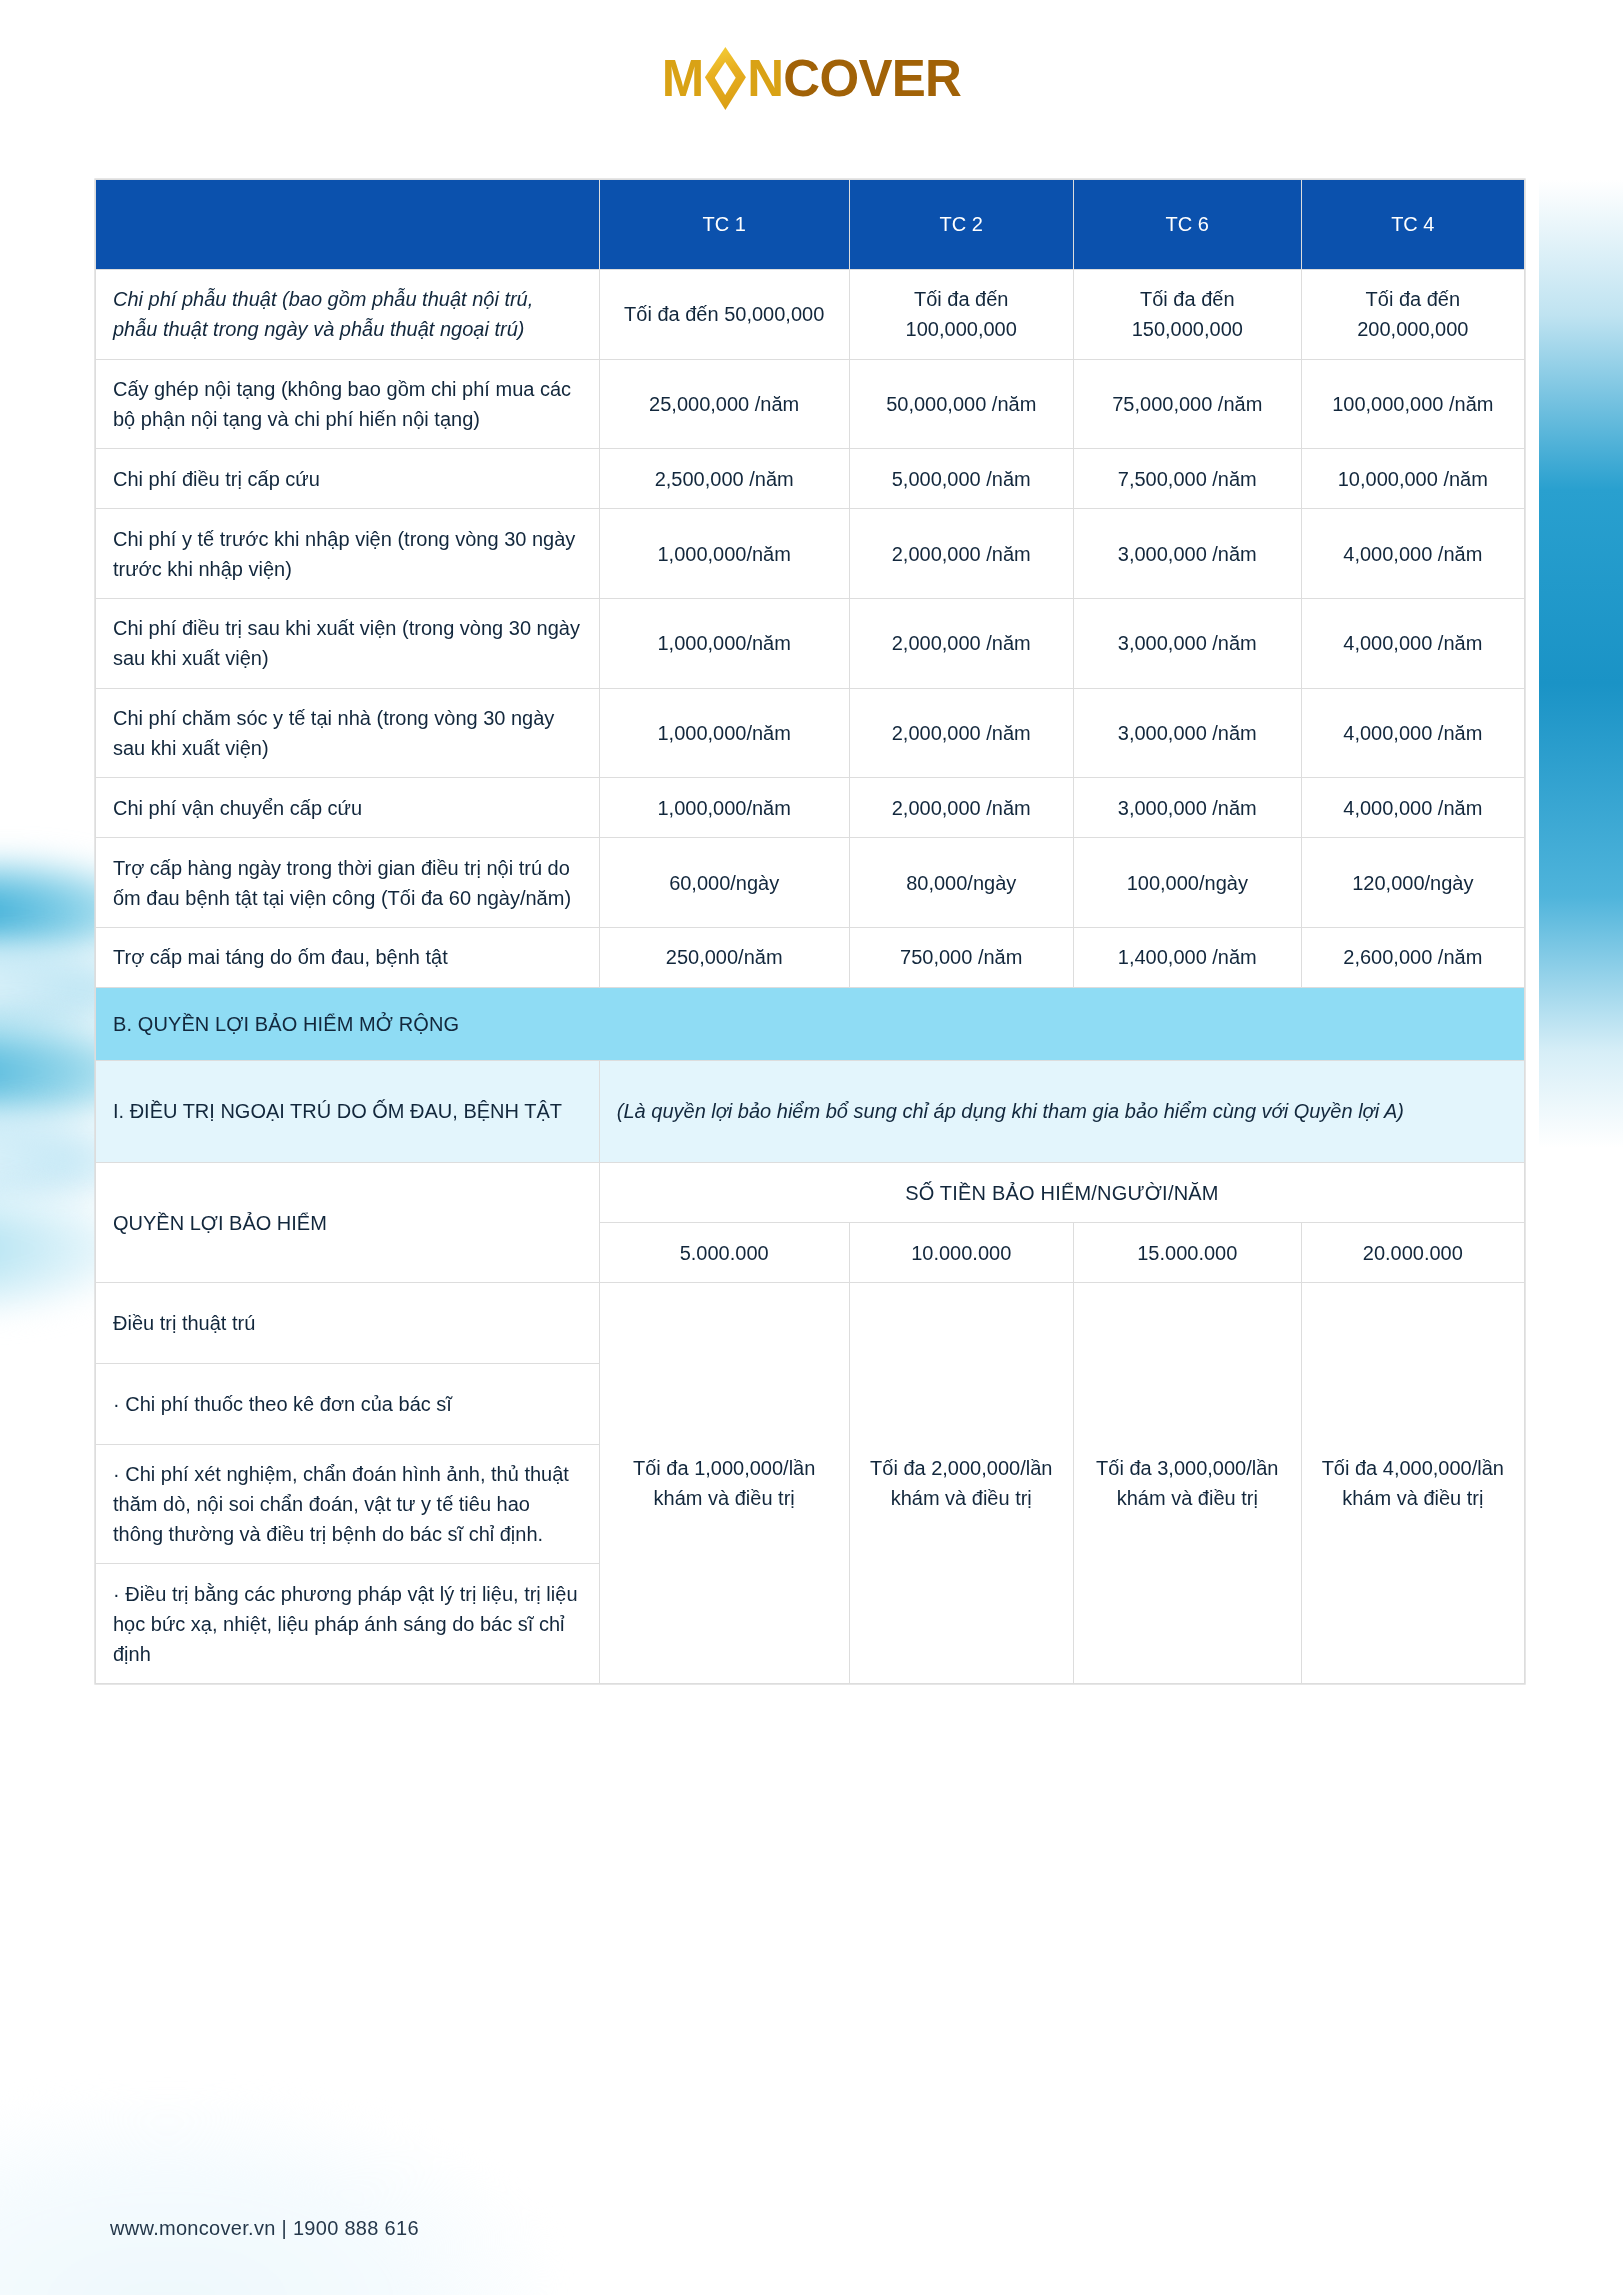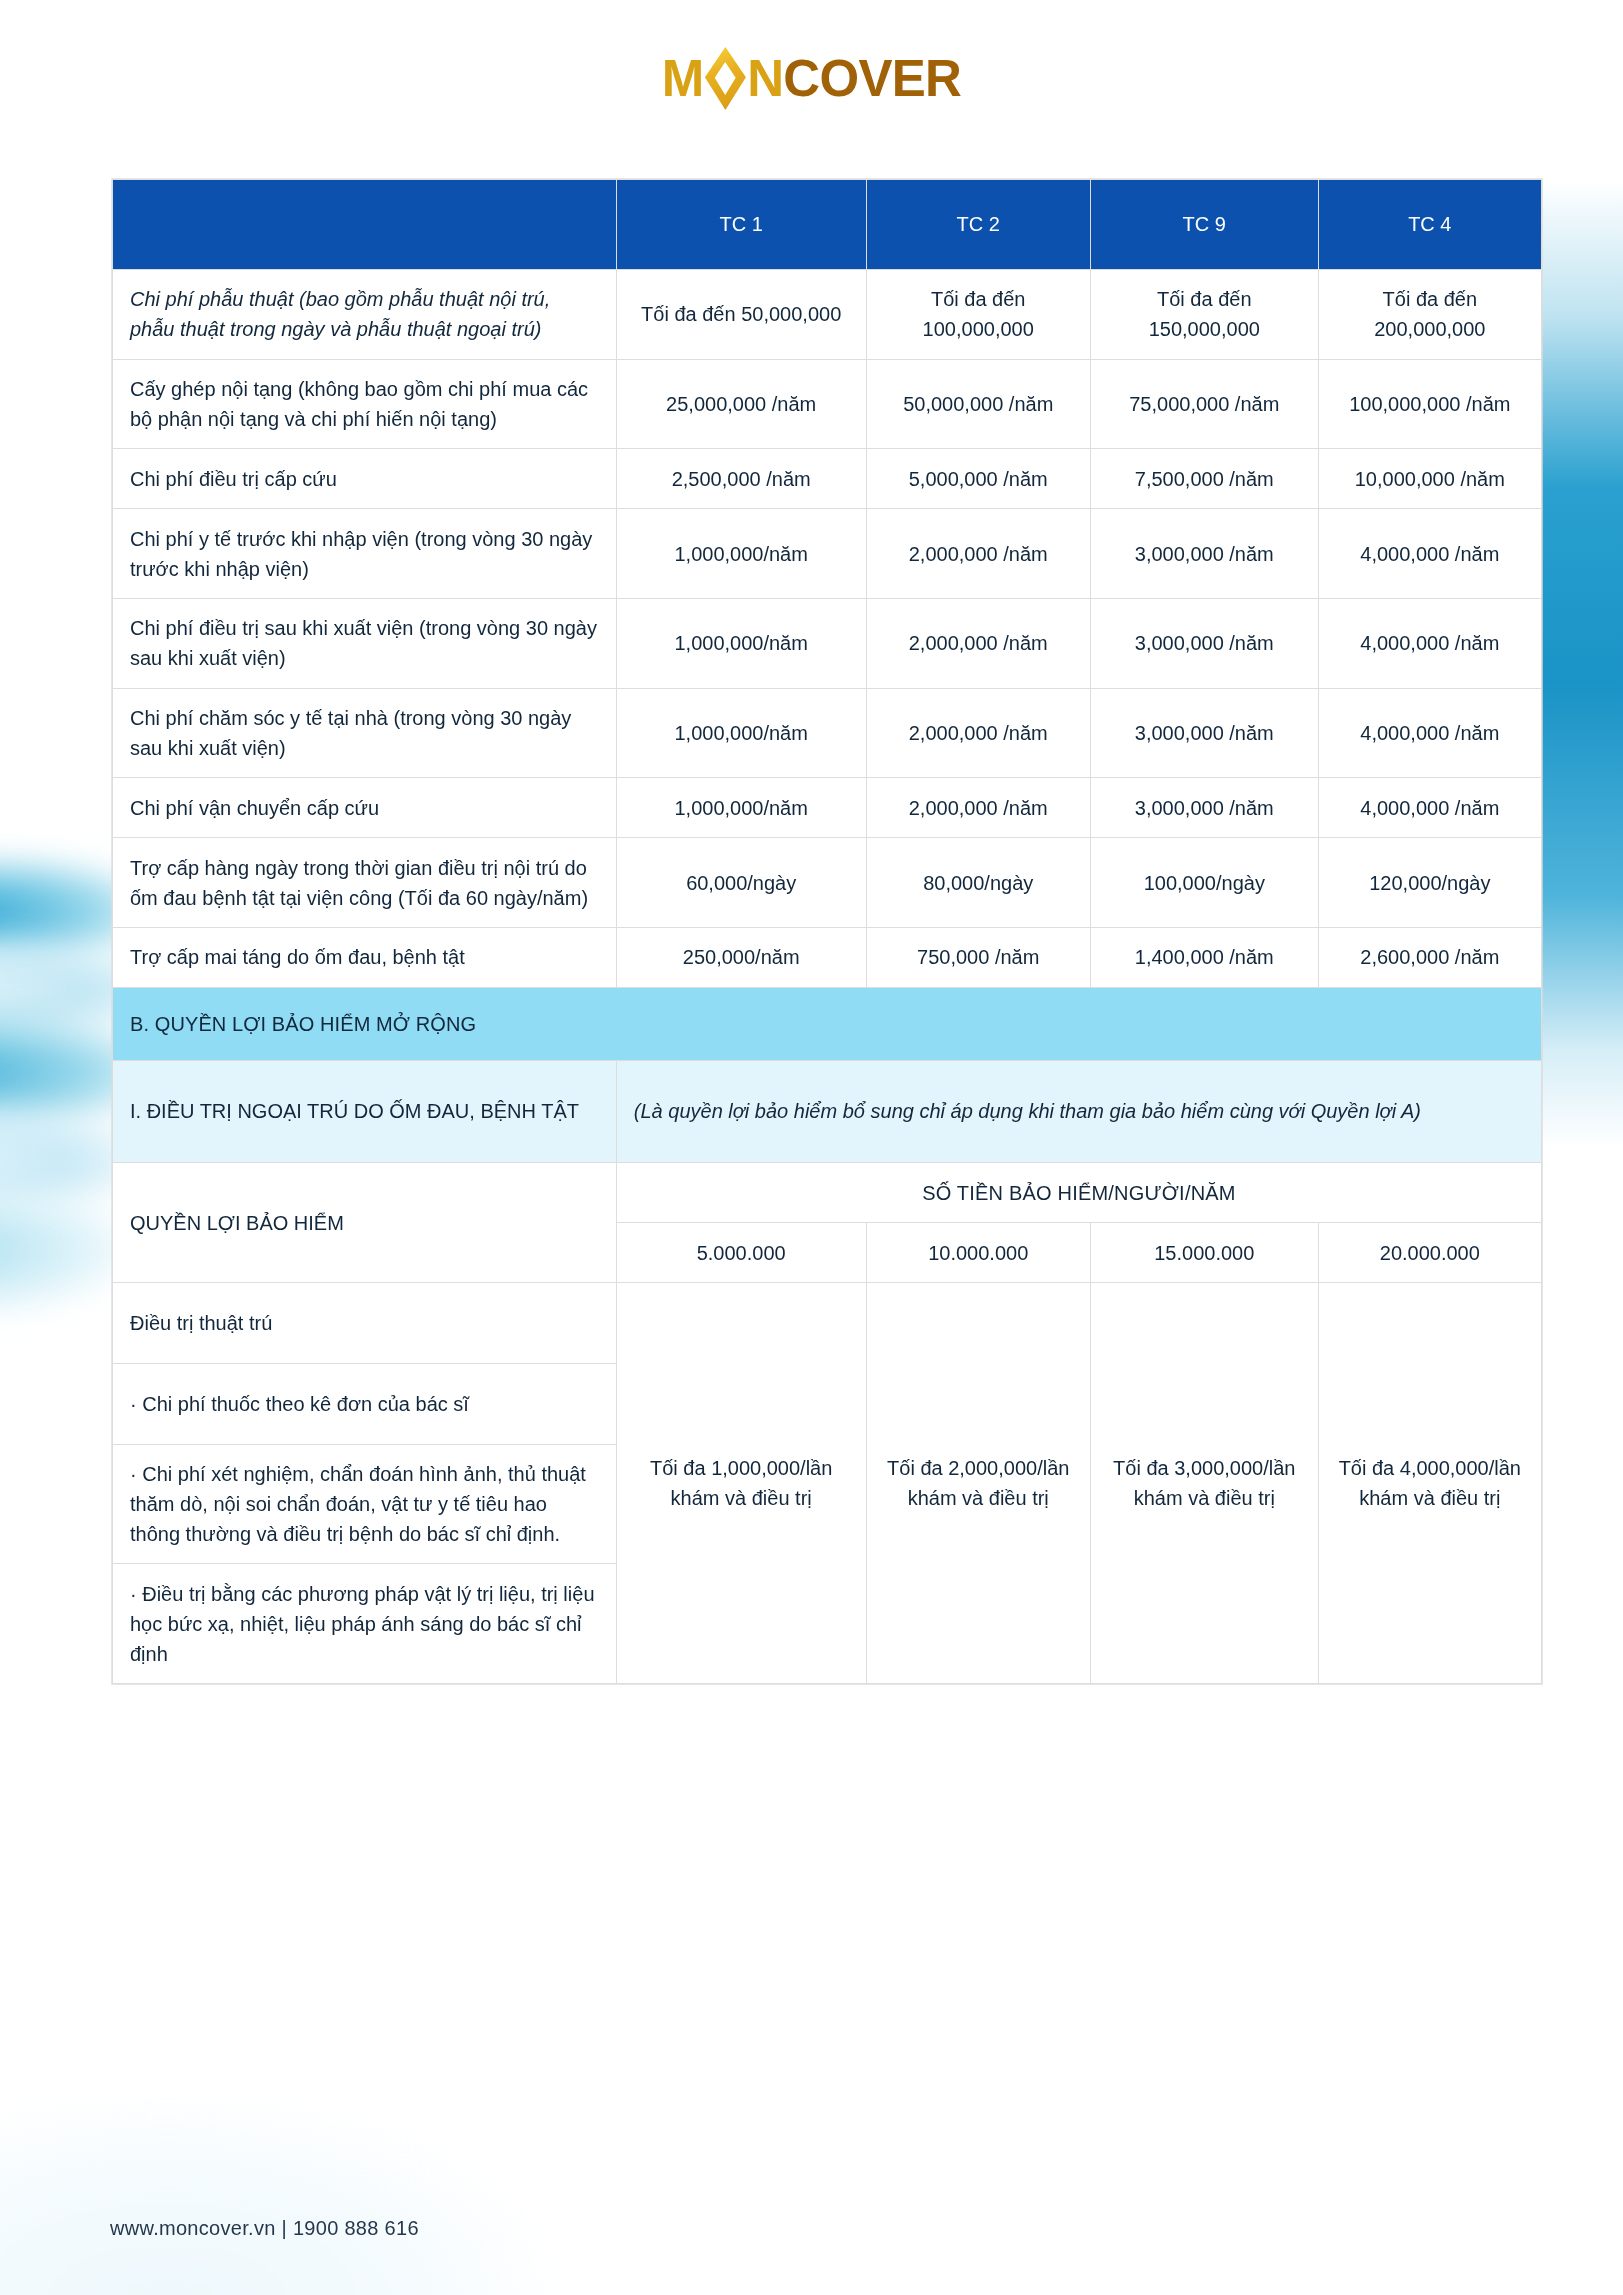--- a/index.html
+++ b/index.html
@@ -147,21 +147,21 @@
     height: 54px;
     background: #e8152a;
     clip-path: polygon(50% 0%, 100% 50%, 50% 100%, 0% 50%);
   }
   .tci-mark i.l { left: 0; }
   .tci-mark i.r { left: 22px; }
 
   
   #benefit-table {
     position: absolute;
-    left: 112px;
+    left: 95px;
     top: 179px;
     width: 1430px;
     border-collapse: collapse;
     table-layout: fixed;
     background: #ffffff;
     z-index: 2;
     box-shadow: 0 0 0 0.7px #dcdcdc;
   }
   #benefit-table col.c0 { width: 458px; }
   #benefit-table col.c1 { width: 227px; }
@@ -277,21 +277,21 @@
       <col class="c1">
       <col class="c2">
       <col class="c3">
       <col class="c4">
   </colgroup>
   <tbody>
     <tr class="hdr">
       <th class="blank"></th>
       <th>TC 1</th>
       <th>TC 2</th>
-      <th>TC 9</th>
+      <th>TC 6</th>
       <th>TC 4</th>
     </tr>
 
     <tr>
       <td class="label ital">Chi phí phẫu thuật (bao gồm phẫu thuật nội trú, phẫu thuật trong ngày và phẫu thuật ngoại trú)</td>
       <td class="val">Tối đa đến 50,000,000</td>
       <td class="val">Tối đa đến 100,000,000</td>
       <td class="val">Tối đa đến 150,000,000</td>
       <td class="val">Tối đa đến 200,000,000</td>
     </tr>

